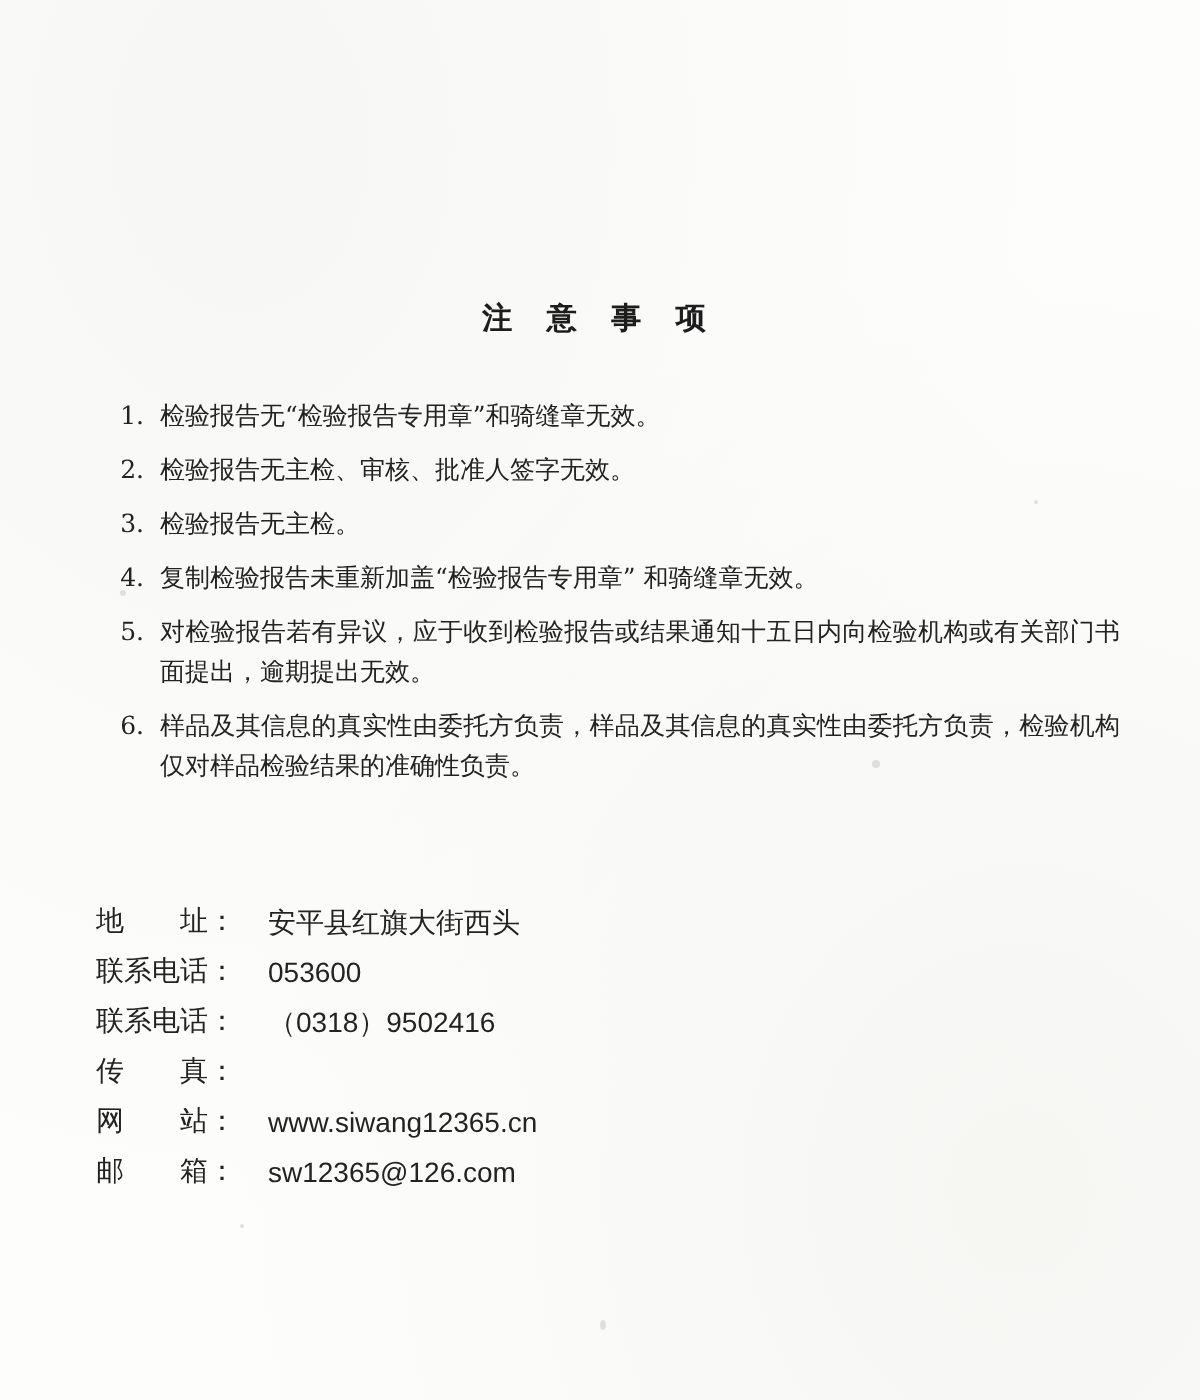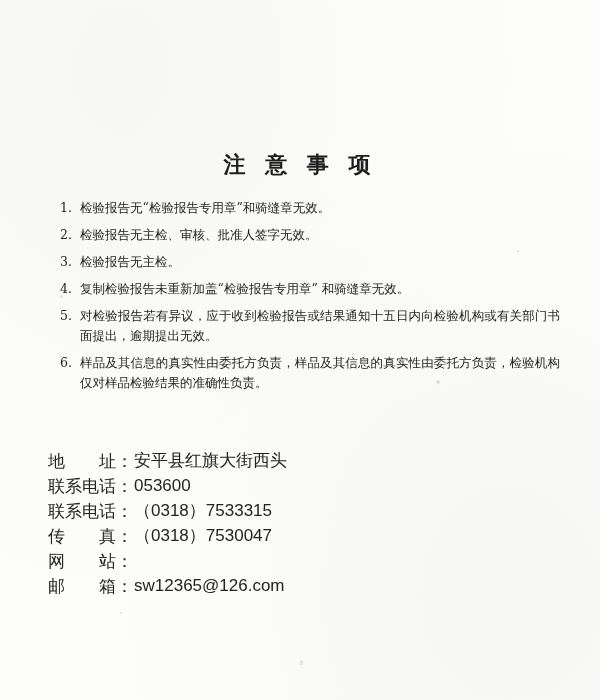--- a/index.html
+++ b/index.html
@@ -29,21 +29,21 @@
     background: #c9c9c4;
     border-radius: 50%;
     opacity: .55;
   }
   .title {
     position: absolute;
     top: 150px;
     left: 0;
     width: 600px;
     text-align: center;
-    font-size: 22px;
+    font-size: 15px;
     font-weight: bold;
     letter-spacing: 6px;
     color: #1d1d1d;
     font-family: "DejaVu Serif", "Liberation Serif", serif;
   }
   .notes {
     position: absolute;
     top: 198px;
     left: 48px;
     width: 512px;
@@ -70,21 +70,21 @@
   .contact {
     position: absolute;
     top: 452px;
     left: 48px;
     width: 470px;
   }
   .crow {
     display: flex;
     align-items: flex-start;
     margin-bottom: 7px;
-    font-size: 17px;
+    font-size: 14px;
     line-height: 18px;
     color: #232323;
   }
   .crow .lab {
     flex: 0 0 86px;
     letter-spacing: 0px;
   }
   .crow .val {
     flex: 1 1 auto;
     font-family: Liberation Sans, sans-serif;
@@ -144,30 +144,30 @@
       <span class="val">安平县红旗大街西头</span>
     </div>
 
     <div class="crow">
       <span class="lab">联系电话：</span>
       <span class="val">053600</span>
     </div>
 
     <div class="crow">
       <span class="lab">联系电话：</span>
-      <span class="val">（0318）7533315</span>
+      <span class="val">（0318）9502416</span>
     </div>
 
     <div class="crow">
       <span class="lab">传　　真：</span>
-      <span class="val">（0318）7530047</span>
     </div>
 
     <div class="crow">
       <span class="lab">网　　站：</span>
+      <span class="val">www.siwang12365.cn</span>
     </div>
 
     <div class="crow">
       <span class="lab">邮　　箱：</span>
       <span class="val">sw12365@126.com</span>
     </div>
 
   </div>
 
 </div>

